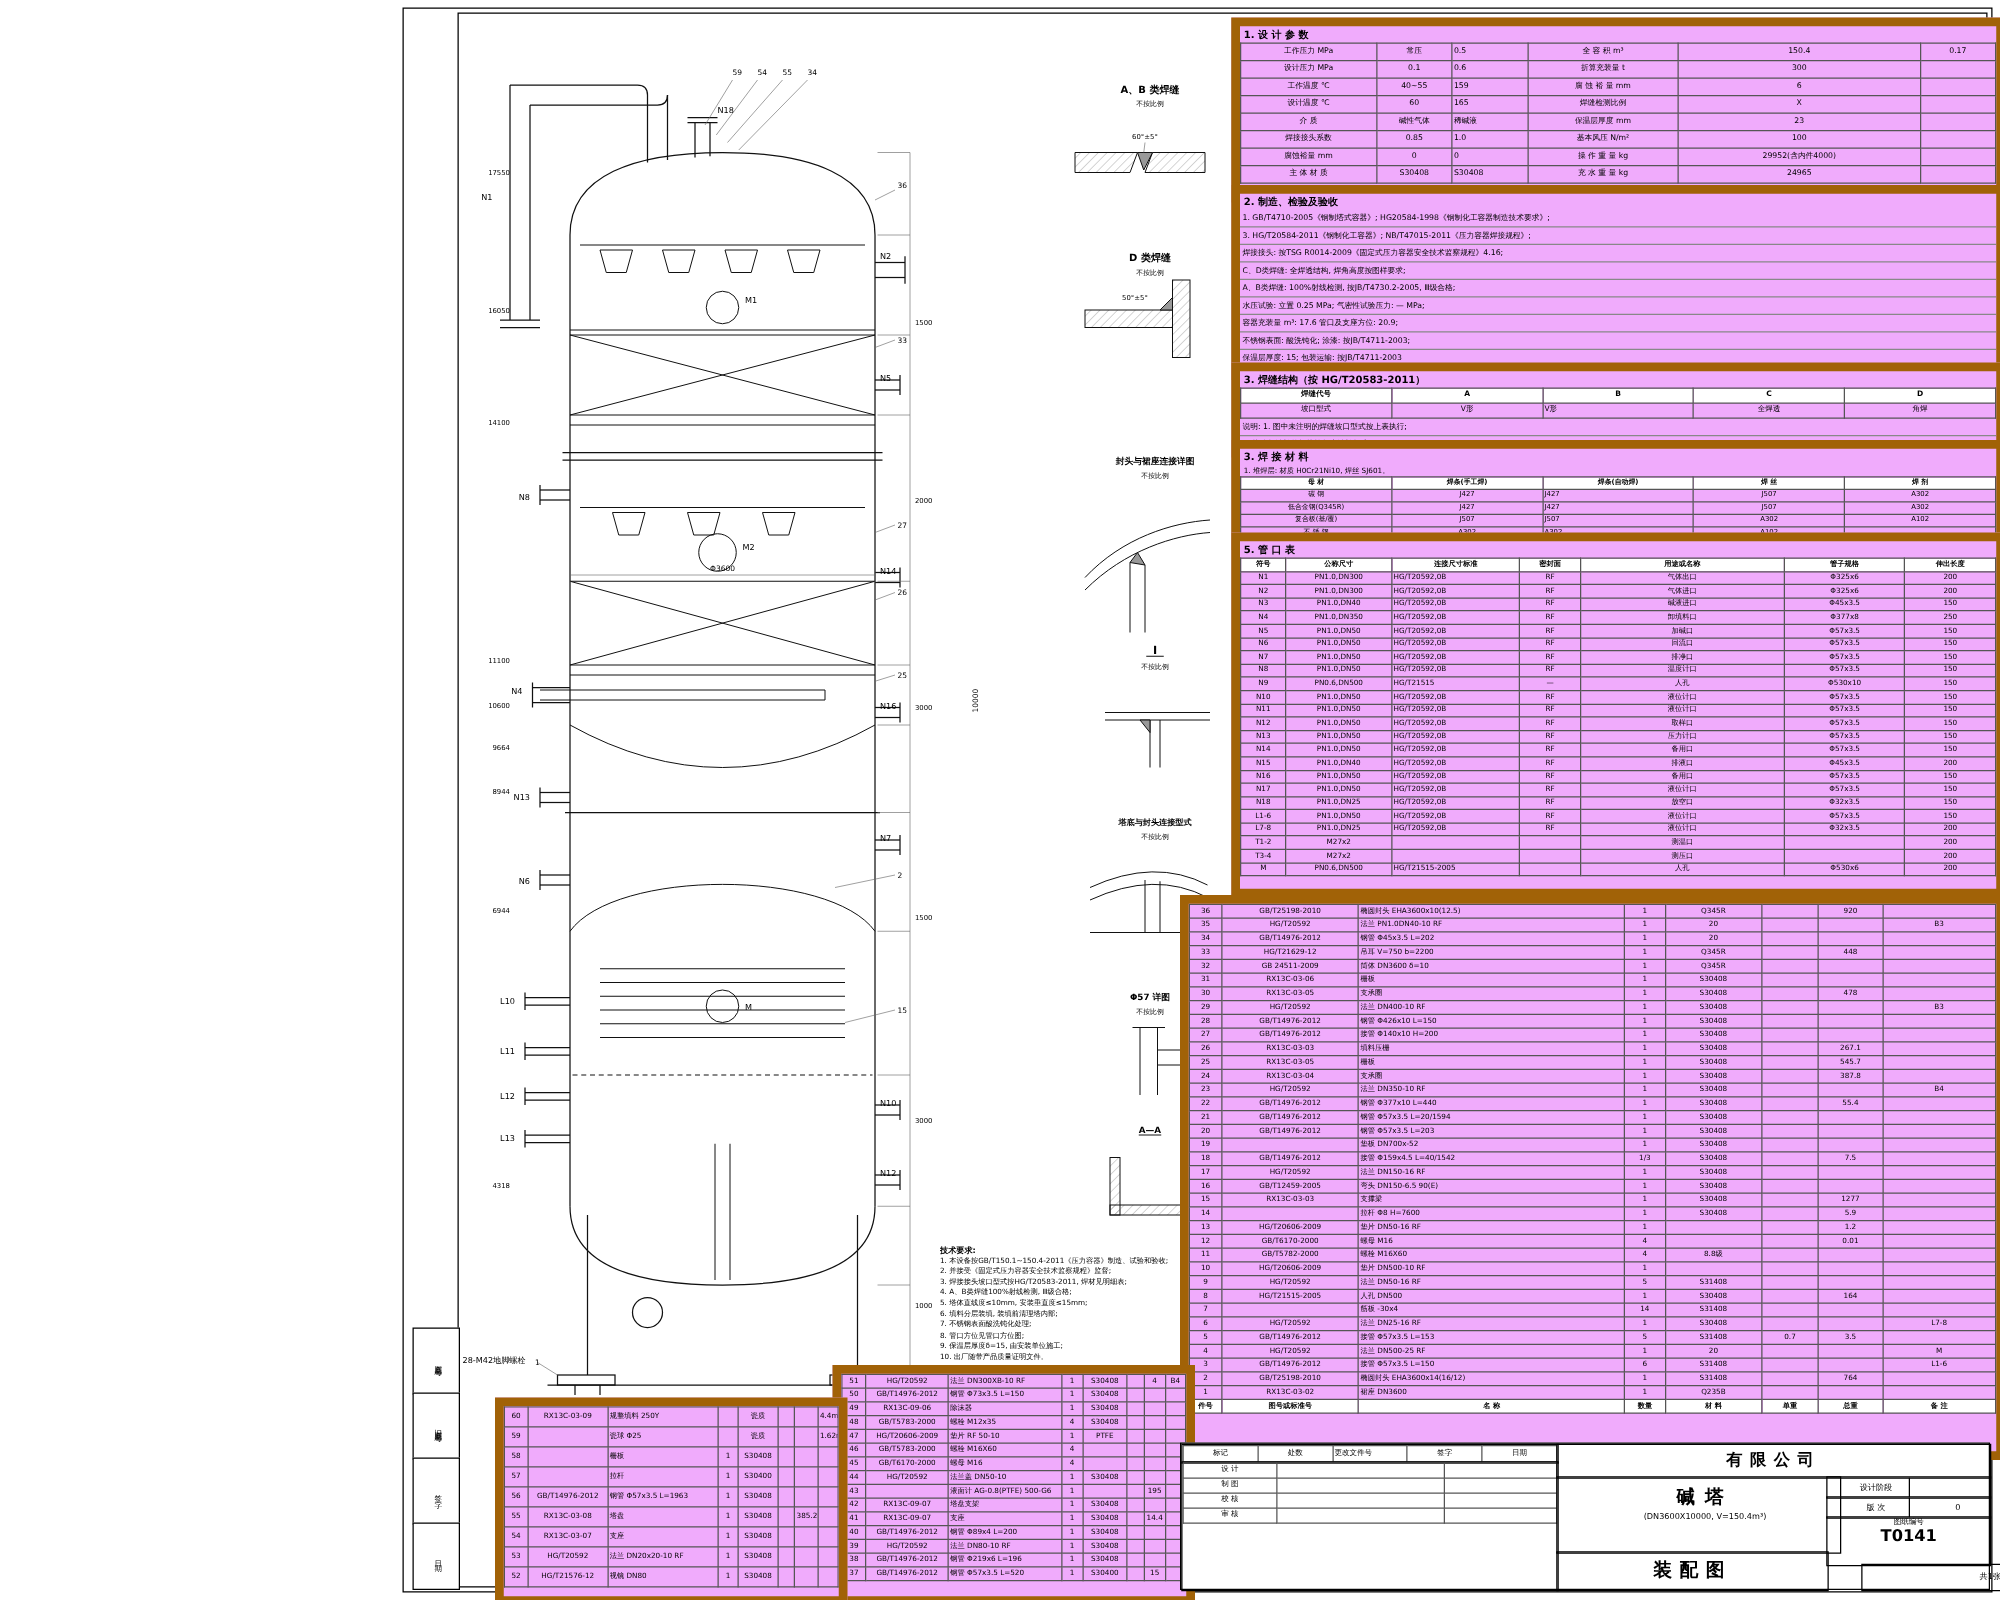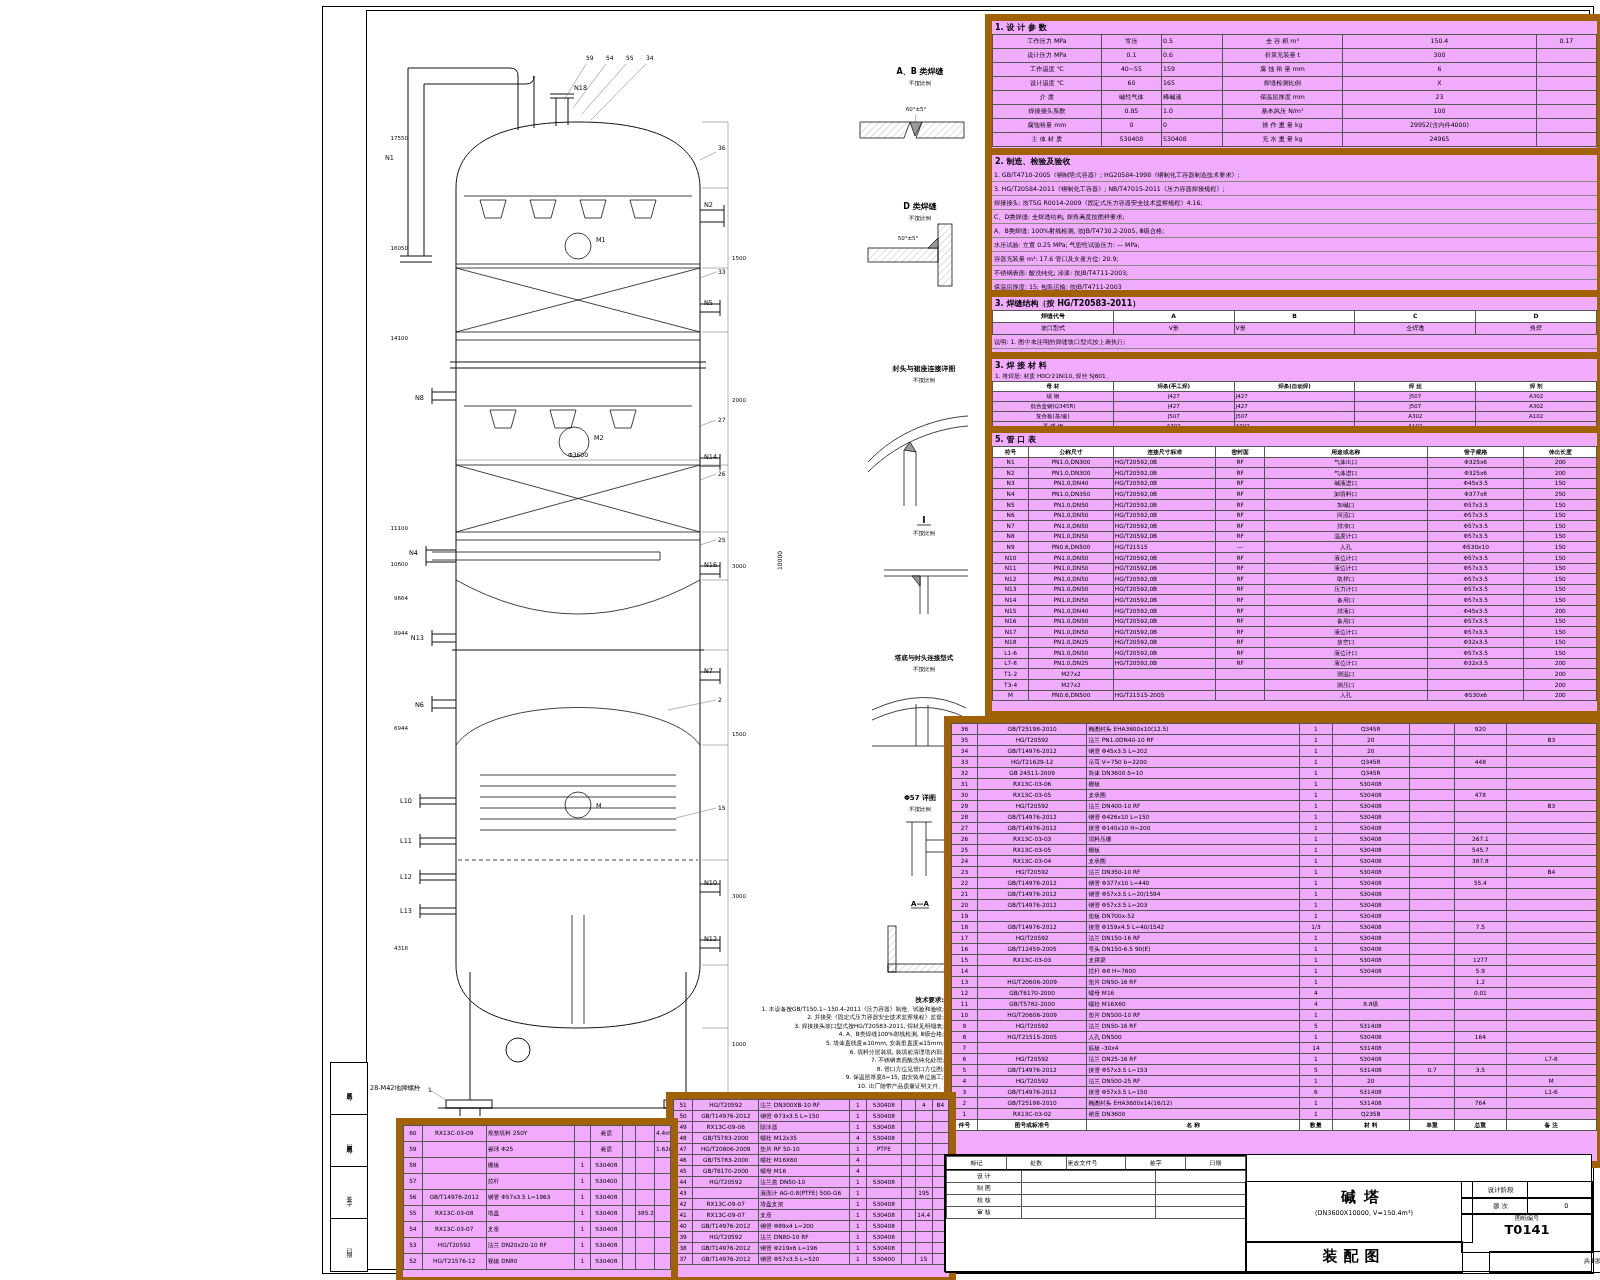--- a/index.html
+++ b/index.html
@@ -19,21 +19,21 @@
   #sec4 td,#sec4 th{height:9px;font-size:5.5px;}
   #sec5 td,#sec5 th{height:9.6px;font-size:5.8px;}
   .bom td,.bom th{height:10px;font-size:5.8px;}
   #bom-left td{height:15px;}
   .lines > div{font-size:6.2px;line-height:13px;border-bottom:0.5px solid #888;
                padding:0 2px;white-space:nowrap;overflow:hidden;}
   .lines > div:last-child{border-bottom:none;}
   #notes{position:absolute;left:752px;top:996px;width:192px;height:94px;background:#fff;
          font-size:5.8px;line-height:8.6px;}
   #notes .nt{font-weight:bold;font-size:6.5px;}
-  #notes div{white-space:nowrap;overflow:hidden;text-align:right;}
+  #notes div{white-space:nowrap;overflow:hidden;}
   svg{position:absolute;}
   svg text{font-family:"DejaVu Sans","Liberation Sans",sans-serif;fill:#000;}
   .vbox{position:absolute;left:330px;width:36px;border:0.8px solid #000;background:#fff;
         display:flex;align-items:center;justify-content:center;}
   .vbox span{writing-mode:vertical-rl;font-size:6px;letter-spacing:1px;}
   
   #tblock{position:absolute;left:944px;top:1154px;width:646px;height:116px;border:1.2px solid #000;background:#fff;}
   #tblock .cell{position:absolute;border:0.6px solid #000;overflow:hidden;}
   .company{font-size:13px;font-weight:bold;text-align:center;line-height:26px;letter-spacing:6px;}
   .product{text-align:center;padding-left:10px;}
@@ -1462,20 +1462,21 @@
           </tr>
           <tr>
             <td>审 核</td>
             <td></td>
             <td class="l"></td>
           </tr>
         </tbody>
     </table>
   </div>
 
+  <div class="cell company" style="left:300px;top:0;width:346px;height:26px">有限公司</div>
 
   <div class="cell product" style="left:300px;top:26px;width:216px;height:60px">
     <div class="p1">碱塔</div>
     <div class="p2">(DN3600X10000, V=150.4m³)</div>
   </div>
 
   <div class="cell sheetname" style="left:300px;top:86px;width:216px;height:30px">装配图</div>
 
   <div class="cell tb-small" style="left:516px;top:26px;width:130px;height:16px">
     <span>设计阶段</span>

